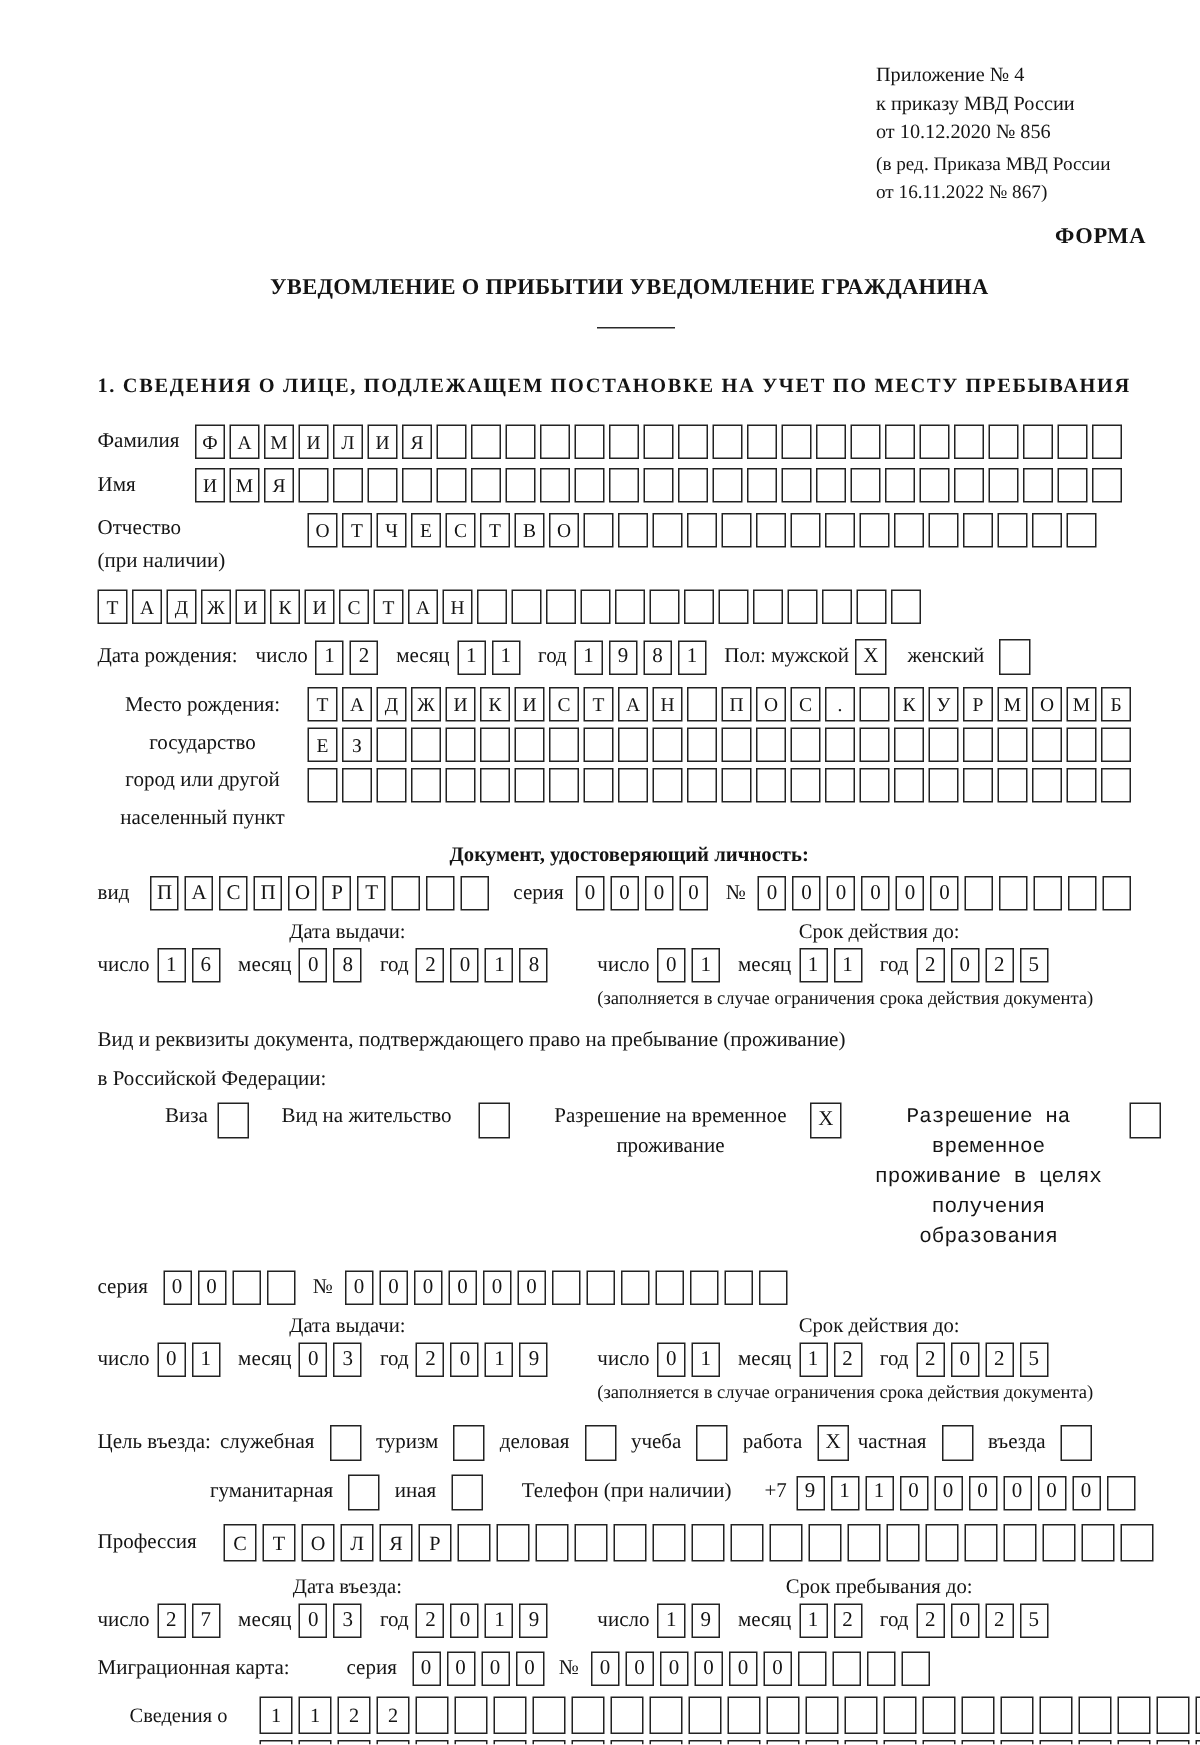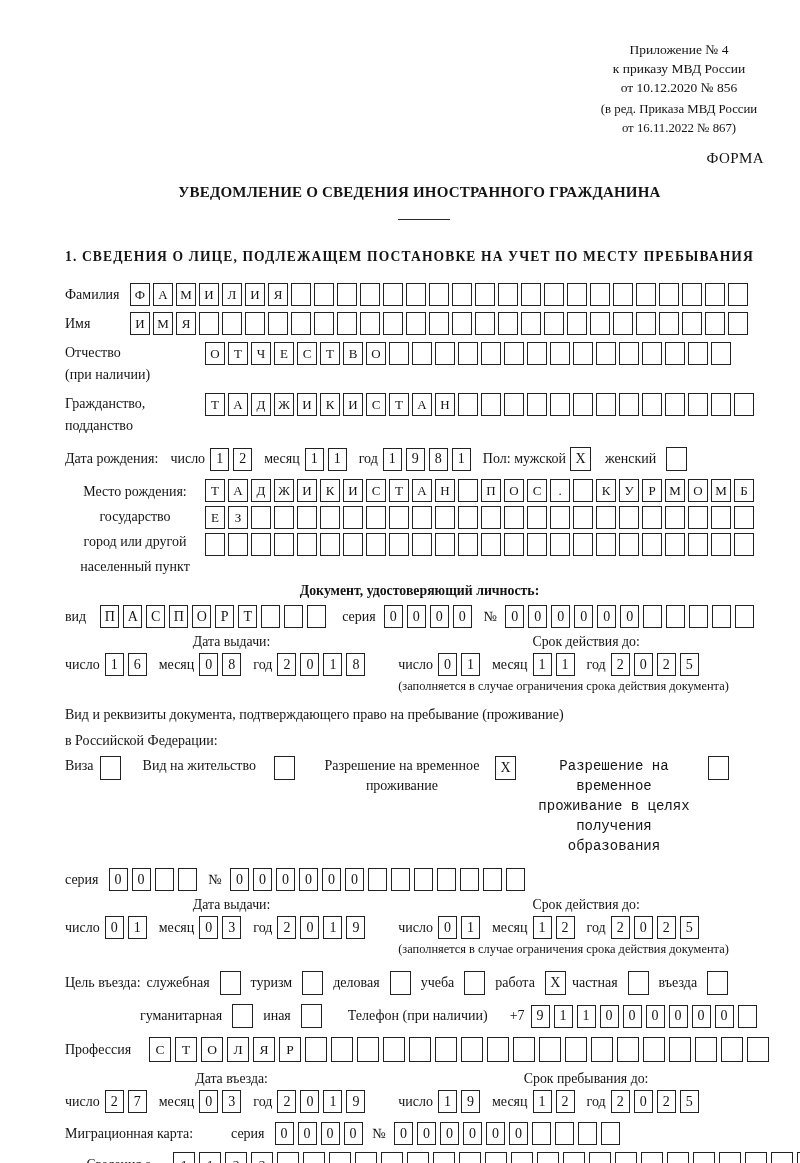--- a/index.html
+++ b/index.html
@@ -3,25 +3,25 @@
 <meta charset="utf-8">
 <style>
   html,body{margin:0;padding:0;background:#fff;}
   .page{
     position:relative;width:800px;height:1163px;box-sizing:border-box;
     background:#ffffff;color:#141414;overflow:hidden;
     font-family:"Liberation Serif","DejaVu Serif",serif;font-size:14px;
     padding:40px 26px 0 65px;
   }
   
-  .annex{width:190px;margin-left:auto;line-height:19px;font-size:13.5px;text-align:center;}
+  .annex{width:190px;margin-left:auto;line-height:19px;font-size:13.5px;}
   .annex div{white-space:nowrap;}
   .annex .amend{font-size:12.8px;}
   .annex .gap{height:3px;}
-  .forma{ text-align:right;font-weight:normal;font-size:15px;margin-top:12px;padding-right:10px;letter-spacing:.4px;}
+  .forma{ text-align:right;font-weight:bold;font-size:15px;margin-top:12px;padding-right:10px;letter-spacing:.4px;}
   .title{ text-align:center;font-weight:bold;font-size:15px;line-height:23px;margin-top:14px;letter-spacing:.2px;}
   .blank-line{display:inline-block;width:52px;border-bottom:1.7px solid #2a2a2a;margin-left:8px;vertical-align:baseline;}
   .sec-head{font-weight:bold;font-size:13.6px;margin-top:22px;letter-spacing:1.1px;white-space:nowrap;}
   
   .cells{display:flex;}
   .cell{flex:none;box-sizing:border-box;border:1.4px solid #222;background:#fff;
         display:flex;align-items:center;justify-content:center;}
   .cw-m{gap:3px;} .cw-m .cell{width:20px;height:23px;font-size:13px;}
   .cw-lg{gap:4px;} .cw-lg .cell{width:22px;height:25px;font-size:13.5px;}
   .cw-d{gap:4px;} .cw-d .cell{width:19px;height:23px;font-size:14px;}
@@ -40,21 +40,21 @@
   .doc-head{text-align:center;font-weight:bold;font-size:13.8px;margin-top:4px;}
   .dp{display:flex;margin-top:5px;}
   .dp-col{width:47%;}
   .dp-col.r{width:53%;}
   .dp-title{text-align:center;font-size:13.8px;line-height:18px;}
   .dp-row{display:flex;align-items:center;margin-top:2px;}
   .dp-row .t{margin-right:5px;white-space:nowrap;}
   .dp-row .g{margin-right:12px;}
   .dp-note{font-size:12.4px;margin-top:3px;white-space:nowrap;}
   .intro{line-height:26px;margin-top:8px;}
-  .opts{display:flex;align-items:flex-start;margin-top:2px;}
+  .opts{display:flex;align-items:flex-start;margin-top:2px;justify-content:flex-end;}
   .opt{display:flex;align-items:flex-start;}
   .opt .opt-label{line-height:20px;}
   .opt .center{text-align:center;}
   .opt .checkbox{margin-left:10px;margin-top:0;}
   .purpose{display:flex;align-items:center;margin-top:14px;flex-wrap:nowrap;}
   .purpose .pl{margin-right:6px;white-space:nowrap;}
   .purpose .checkbox{margin-right:10px;margin-left:4px;}
 </style>
 </head>
 <body>
@@ -66,21 +66,21 @@
     <div>к приказу МВД России</div>
     <div>от 10.12.2020 № 856</div>
     <div class="gap"></div>
     <div class="amend">(в ред. Приказа МВД России</div>
     <div class="amend">от 16.11.2022 № 867)</div>
   </div>
 
   <div class="forma">ФОРМА</div>
 
   <div class="title">
-    <div>УВЕДОМЛЕНИЕ О СВЕДЕНИЯ ИНОСТРАННОГО ГРАЖДАНИНА</div>
+    <div>УВЕДОМЛЕНИЕ О ПРИБЫТИИ УВЕДОМЛЕНИЕ ГРАЖДАНИНА</div>
     <div><span class="blank-line"></span></div>
   </div>
 
   <div class="sec-head">1. СВЕДЕНИЯ О ЛИЦЕ, ПОДЛЕЖАЩЕМ ПОСТАНОВКЕ НА УЧЕТ ПО МЕСТУ ПРЕБЫВАНИЯ</div>
 
   <div class="frow mt18">
     <div class="lbl lbl-sm">Фамилия</div>
     <div class="cells cw-m">
         <span class="cell">Ф</span>
         <span class="cell">А</span>
@@ -171,24 +171,20 @@
         <span class="cell"></span>
         <span class="cell"></span>
         <span class="cell"></span>
         <span class="cell"></span>
         <span class="cell"></span>
         <span class="cell"></span>
       </div>
   </div>
 
   <div class="frow2">
-    <div class="lbl lbl-2l">
-      <div>Гражданство,</div>
-      <div>подданство</div>
-    </div>
     <div class="cells cw-m">
         <span class="cell">Т</span>
         <span class="cell">А</span>
         <span class="cell">Д</span>
         <span class="cell">Ж</span>
         <span class="cell">И</span>
         <span class="cell">К</span>
         <span class="cell">И</span>
         <span class="cell">С</span>
         <span class="cell">Т</span>

